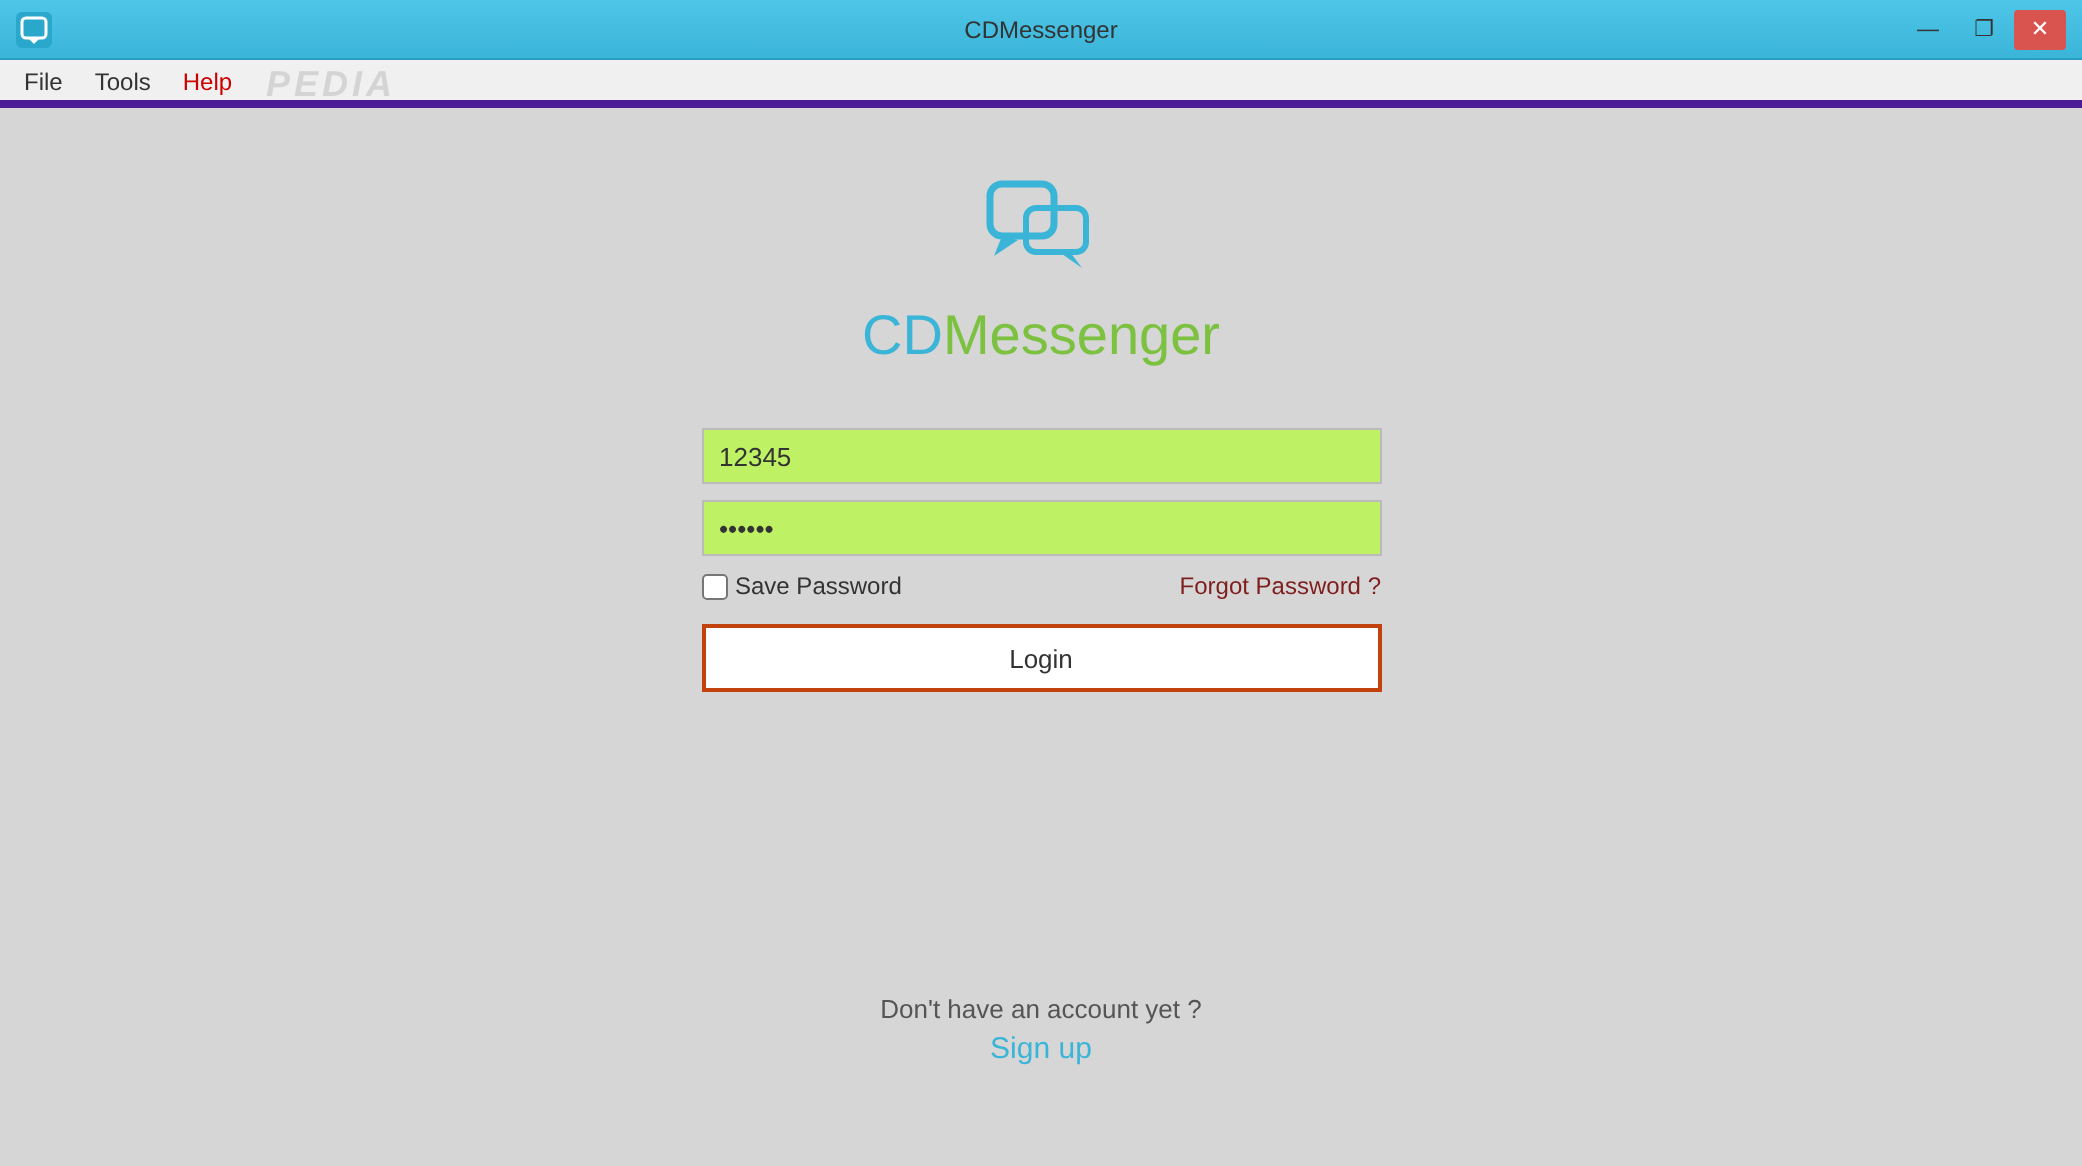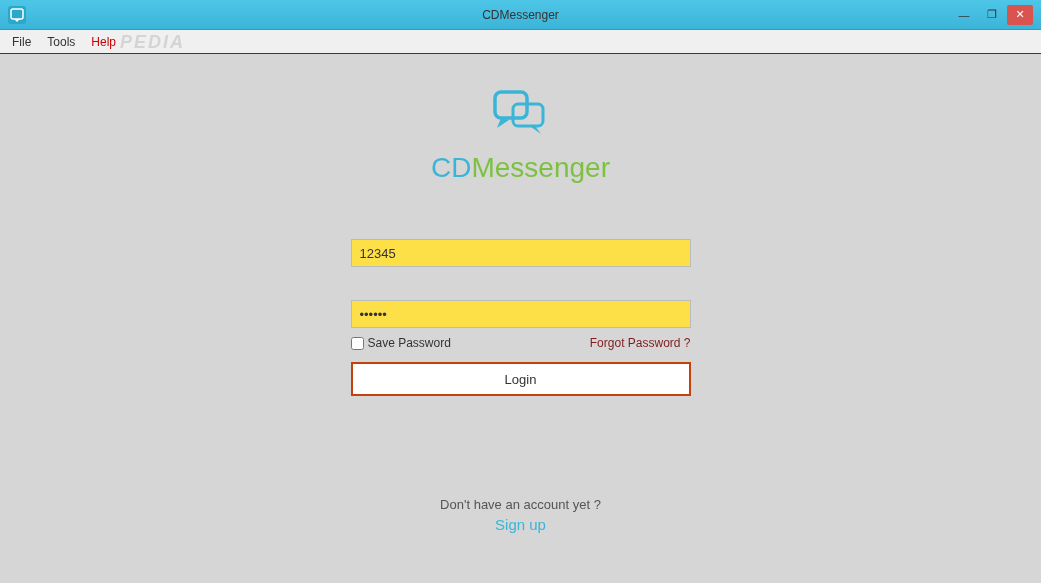--- a/index.html
+++ b/index.html
@@ -72,40 +72,40 @@
       background: #d9534f;
       color: white;
       border-radius: 2px;
     }
 
     
     .menu-bar {
       background: #f0f0f0;
       height: 24px;
       display: flex;
-      align-items: center;
+      align-items: flex-end;
       padding: 0 4px;
-      border-bottom: 1px solid #4c1d95;
+      border-bottom: 4px solid #4c1d95;
       position: relative;
     }
 
     .menu-item {
       padding: 2px 8px;
       cursor: pointer;
       font-size: 12px;
       color: #333;
     }
 
     .menu-item.help {
       color: #cc0000;
     }
 
     .watermark {
       position: absolute;
-      left: 120px;
+      left: 133px;
       top: 2px;
       font-size: 18px;
       font-weight: bold;
       color: rgba(150,150,150,0.3);
       letter-spacing: 2px;
       font-style: italic;
     }
 
     
     .main-content {
@@ -151,25 +151,24 @@
       display: flex;
       flex-direction: column;
       gap: 8px;
     }
 
     .form-input {
       width: 100%;
       height: 28px;
       padding: 4px 8px;
       border: 1px solid #bbb;
-      background: #fde047;
+      background: #bef264;
       font-size: 13px;
       color: #333;
       outline: none;
-      margin-top: 25px;
     }
 
     .form-row {
       display: flex;
       align-items: center;
       justify-content: space-between;
     }
 
     .save-password-label {
       display: flex;

